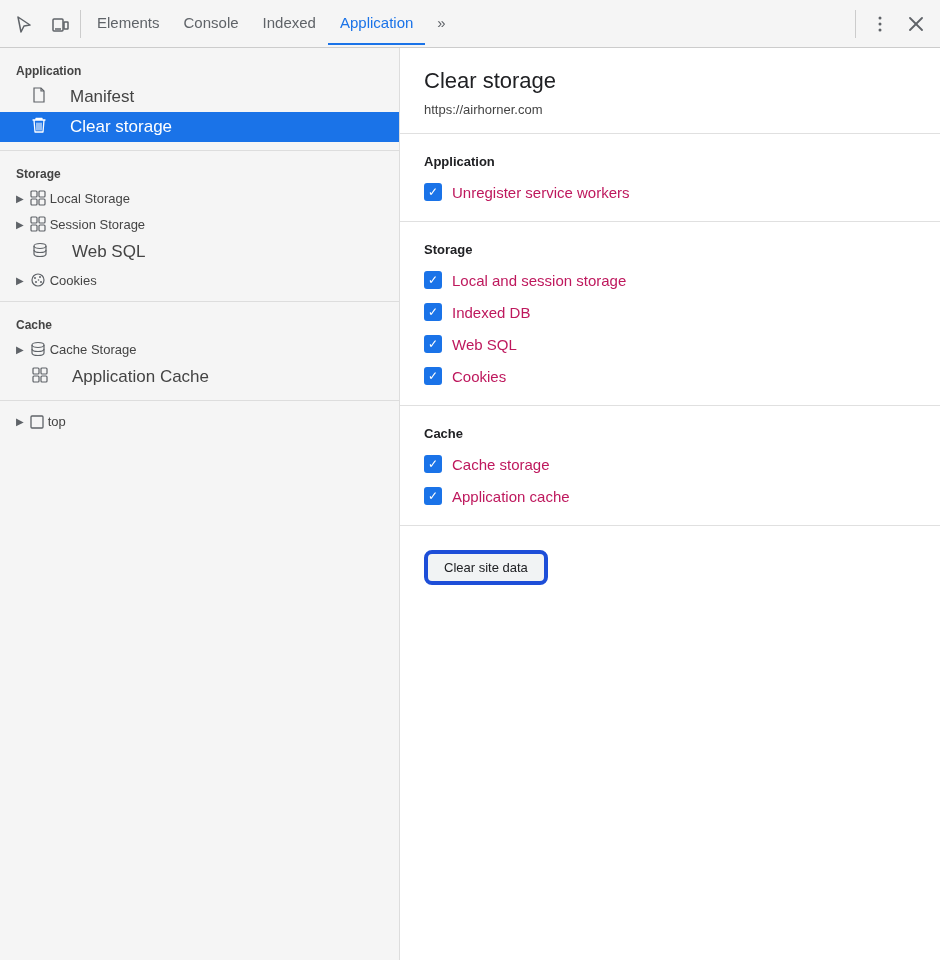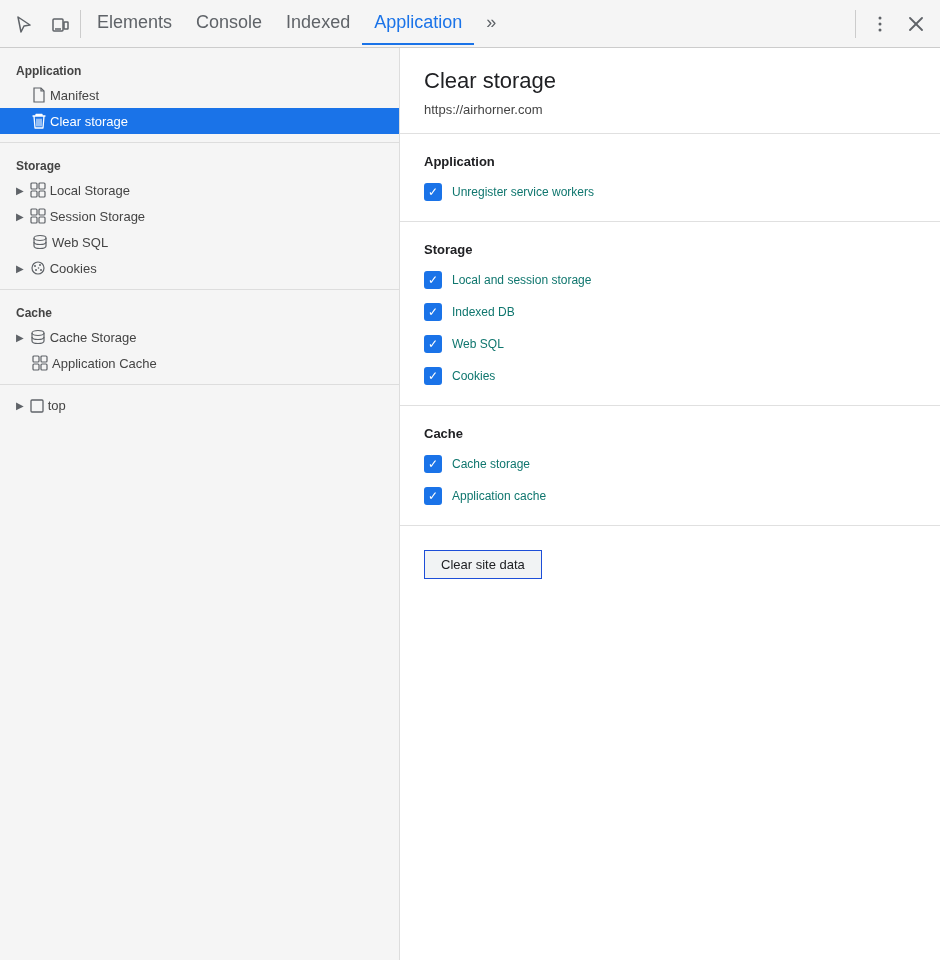--- a/index.html
+++ b/index.html
@@ -49,21 +49,21 @@
     }
     .toolbar-tabs {
       display: flex;
       align-items: center;
       flex: 1;
     }
     .tab-item {
       padding: 14px 12px;
       color: #5f6368;
       cursor: pointer;
-      font-size: 18px;
+      font-size: 15px;
       border-bottom: 2px solid transparent;
       height: 42px;
       display: flex;
       align-items: center;
     }
     .tab-item.active {
       color: #1a73e8;
       border-bottom: 2px solid #1a73e8;
     }
     .toolbar-right {
@@ -93,26 +93,26 @@
       padding: 8px 16px 4px 16px;
       font-size: 11px;
       font-weight: 600;
       color: #5f6368;
       text-transform: none;
       font-size: 12px;
       color: #444;
     }
     .sidebar-item {
       display: flex;
-      align-items: center;
+      align-items: flex-start;
       padding: 5px 16px 5px 32px;
       cursor: pointer;
       color: #444;
-      gap: 4px;
-      font-size: 13px;
+      gap: 24px;
+      font-size: 17px;
     }
     .sidebar-item.active {
       background: #1a73e8;
       color: #fff;
     }
     .sidebar-item.active .sidebar-icon { color: #fff; }
     .sidebar-item-with-arrow {
       display: flex;
       align-items: center;
       padding: 5px 16px 5px 16px;
@@ -171,22 +171,22 @@
       margin-bottom: 14px;
     }
     .checkbox-row {
       display: flex;
       align-items: center;
       gap: 10px;
       margin-bottom: 14px;
     }
     .checkbox-row:last-child { margin-bottom: 0; }
     .checkbox-row label {
-      font-size: 12px;
-      color: #0f766e;
+      font-size: 15px;
+      color: #be185d;
       cursor: pointer;
     }
 
     
     .custom-checkbox {
       width: 18px;
       height: 18px;
       background: #1a73e8;
       border: 2px solid #1a73e8;
       border-radius: 3px;
@@ -199,22 +199,22 @@
     .custom-checkbox .check-mark {
       color: #fff;
       font-size: 12px;
       line-height: 1;
     }
 
     .clear-btn {
       margin: 24px;
       padding: 6px 16px;
       background: #f1f3f4;
-      border: 1px solid #1d4ed8;
-      border-radius: 0;
+      border: 4px solid #1d4ed8;
+      border-radius: 8px;
       font-size: 13px;
       color: #202124;
       cursor: pointer;
     }
 
     
     svg { display: block; }
   </style>
 </head>
 <body>

